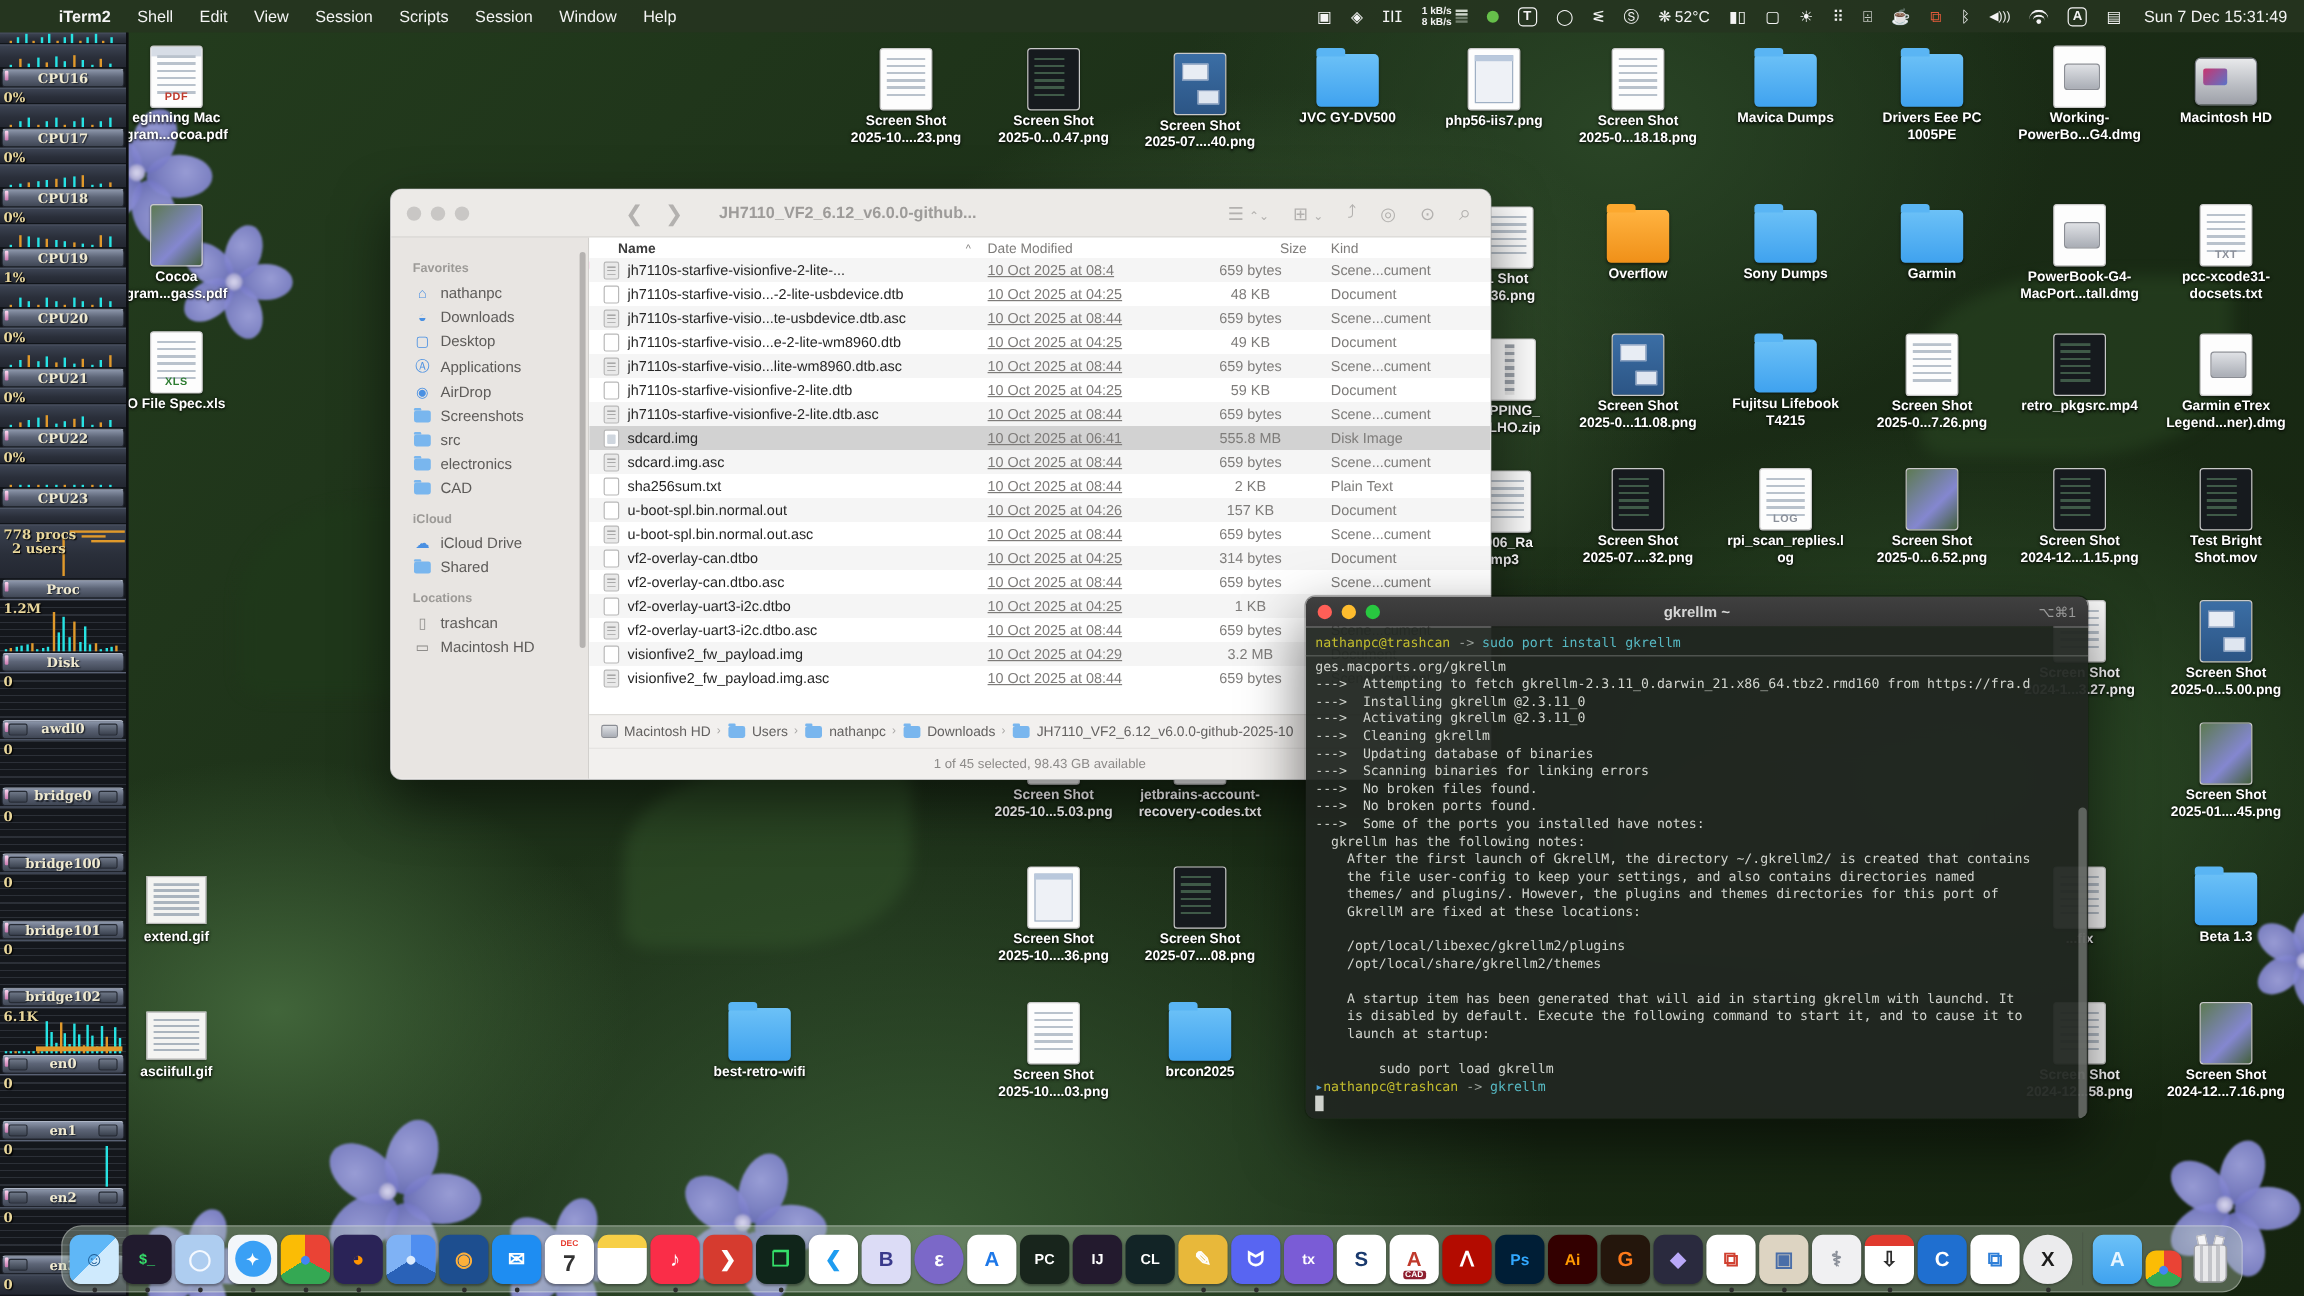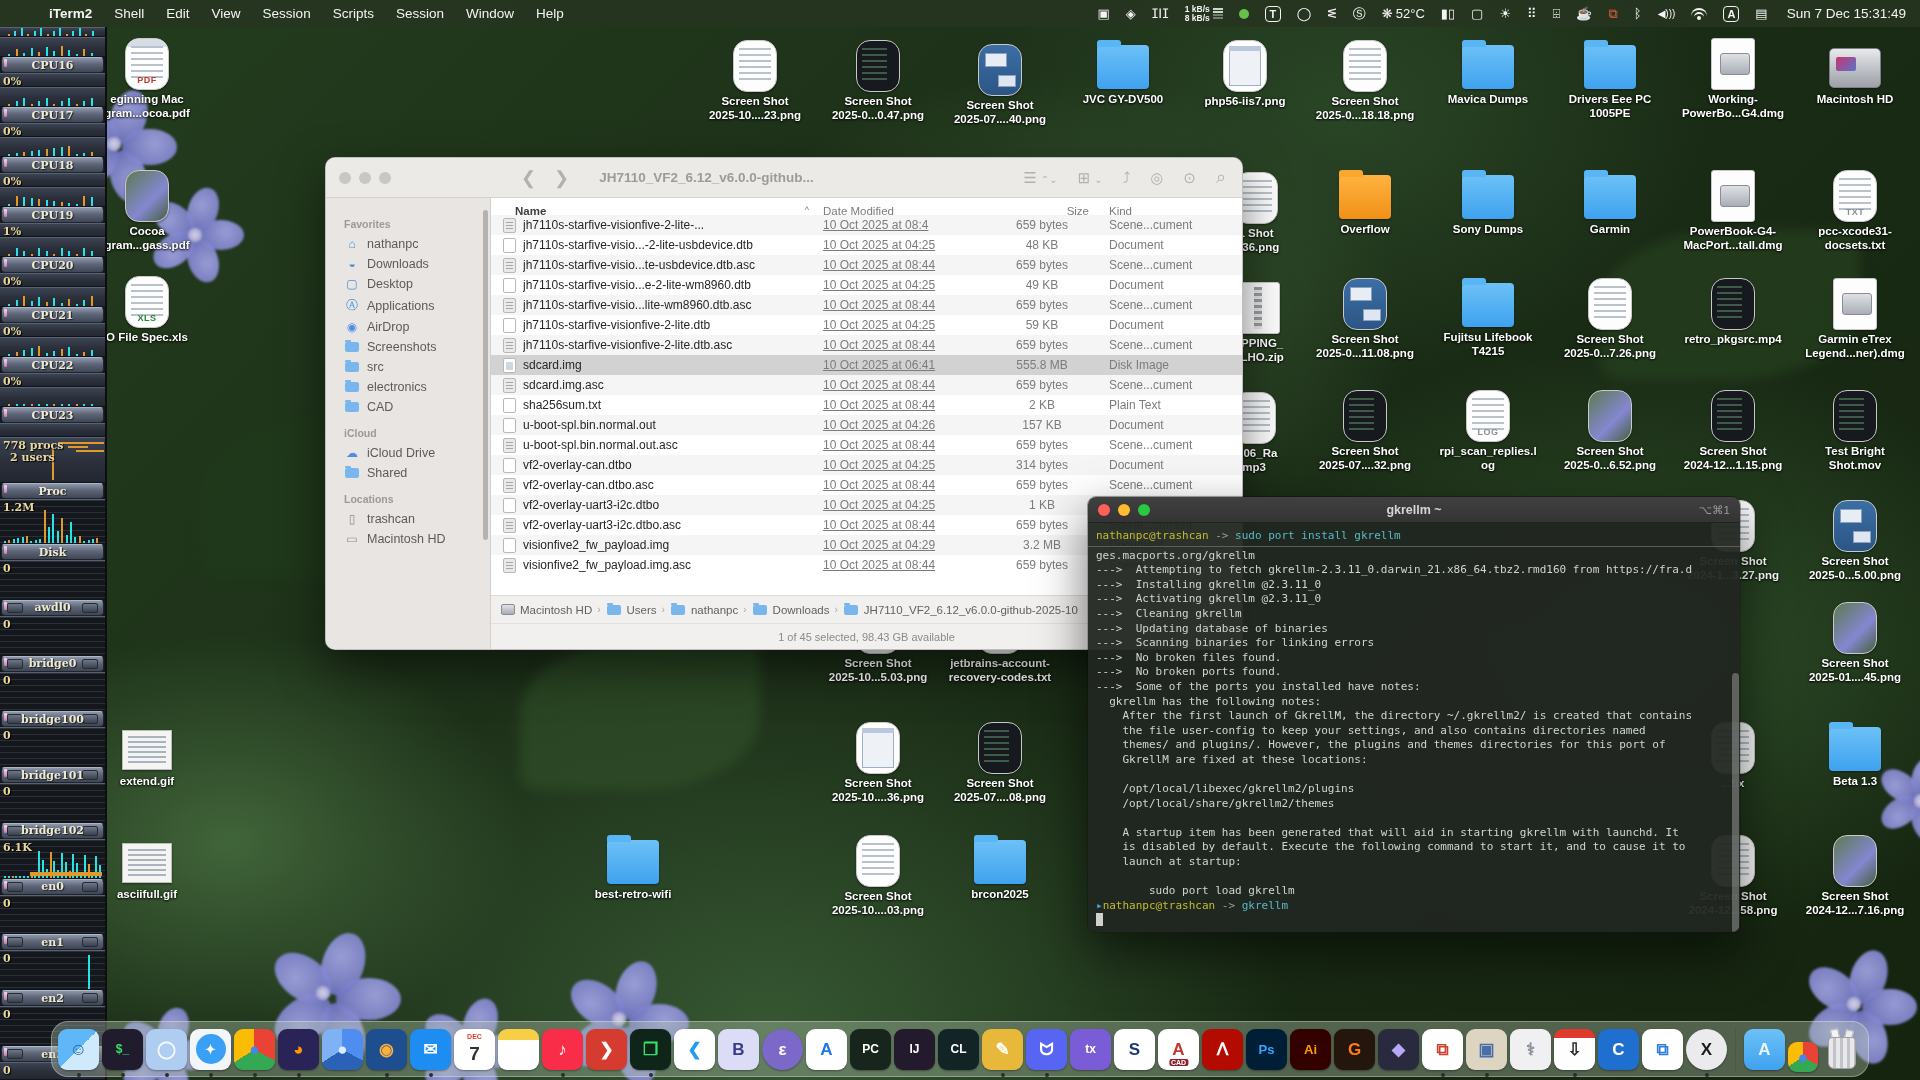--- a/index.html
+++ b/index.html
@@ -65,21 +65,21 @@
   .gk-val2 { position:absolute; left:10px; top:13px; color:#e9d79b; font-family:"DejaVu Serif",serif; font-size:11px; font-weight:bold; text-shadow:1px 1px 1px #000; z-index:3; }
   .spike { position:absolute; bottom:0; width:2px; }
   .spike.cy { background:#27e3e3; } .spike.or { background:#e0992b; }
   .procline { position:absolute; height:1.5px; background:#e0992b; z-index:2; }
 
   
   .dicon { position:absolute; width:120px; display:flex; flex-direction:column; align-items:center; z-index:3; }
   .dicon .thumb { width:52px; height:52px; display:flex; align-items:center; justify-content:center; position:relative; }
   .dicon .lbl { margin-top:3px; text-align:center; color:#fff; font-size:11.5px; line-height:13.5px; font-weight:bold;
     text-shadow:0 1px 2px rgba(0,0,0,.85), 0 0 3px rgba(0,0,0,.6); white-space:nowrap; }
-  .page { width:44px; height:52px; background:#fdfdfd; border:1px solid #c9c9c9; border-radius:14px; position:relative; box-shadow:0 1px 2px rgba(0,0,0,.4); overflow:hidden; }
+  .page { width:44px; height:52px; background:#fdfdfd; border:1px solid #c9c9c9; border-radius:3px; position:relative; box-shadow:0 1px 2px rgba(0,0,0,.4); overflow:hidden; }
   .page.dark { background:#161a1e; }
   .page.blue { background:linear-gradient(180deg,#3b6ea5 0%,#2c5585 100%); }
   .page.photo { background:linear-gradient(135deg,#5d7a52 0%,#8487d0 60%,#44603c 100%); }
   .page .lines { position:absolute; left:5px; right:5px; top:7px; height:34px;
     background:repeating-linear-gradient(180deg,#b9c2cc 0 2px, transparent 2px 6px); }
   .page.dark .lines { background:repeating-linear-gradient(180deg,#3f5a48 0 2px, transparent 2px 6px); width:60%; }
   .page .hdr { position:absolute; left:0; right:0; top:0; height:8px; background:#d7dde6; }
   .page .tag { position:absolute; bottom:4px; left:50%; transform:translateX(-50%); font-size:9px; font-weight:bold; color:#8a8f99; letter-spacing:.5px; }
   .page .tag.red { color:#c0392b; } .page .tag.green { color:#2e7d32; }
   .fold { width:56px; height:44px; position:relative; margin-top:6px; border-radius:4px;
@@ -120,21 +120,21 @@
   .fi-tools { margin-left:auto; display:flex; align-items:center; gap:20px; color:#b3b1af; font-size:15px; padding-right:16px; }
   .fi-sidebar { position:absolute; left:0; top:40px; bottom:0; width:165px; background:#e8e5e2; border-right:1px solid #d2d0cd; padding:10px 8px 0 10px; }
   .sb-section { color:#9c9a97; font-size:10.5px; font-weight:bold; margin:10px 0 4px 8px; }
   .sb-item { display:flex; align-items:center; gap:7px; color:#5d5b59; font-size:12.5px; padding:3px 8px; border-radius:5px; white-space:nowrap; }
   .sb-ico { width:16px; text-align:center; color:#4a90e2; font-size:12px; flex:none; }
   .sb-ico.gray { color:#8e8c8a; }
   .sb-folder { width:14px; height:10px; border-radius:2px; background:#79b6ee; position:relative; flex:none; margin:0 1px; }
   .sb-folder::before { content:""; position:absolute; top:-2px; left:0; width:6px; height:2px; background:#79b6ee; border-radius:1px 1px 0 0; }
   .sb-scroll { position:absolute; right:2px; top:12px; width:5px; height:330px; border-radius:3px; background:rgba(0,0,0,.22); }
   .fi-main { position:absolute; left:165px; top:40px; right:0; bottom:54px; background:#fff; overflow:hidden; }
-  .fi-cols { display:flex; height:26px; align-items:center; border-bottom:1px solid #f9a8d4; color:#7e7c7a; font-size:11.5px; }
+  .fi-cols { display:flex; height:26px; align-items:center; border-bottom:6px solid #f9a8d4; color:#7e7c7a; font-size:11.5px; }
   .fc-name { width:332px; padding-left:24px; } .fc-date { width:172px; } .fc-size { width:102px; text-align:right; padding-right:8px; } .fc-kind { flex:1; padding-left:12px; }
   .fi-rows { position:absolute; left:0; right:0; top:26px; bottom:0; margin-top:-9px; }
   .frow { display:flex; align-items:center; height:20px; font-size:12px; color:#262626; }
   .frow:nth-child(odd) { background:#f5f5f5; }
   .frow.sel { background:#d2d2d2; }
   .frow .ic { width:13px; height:15px; margin:0 7px 0 12px; background:#fff; border:1px solid #b8b8b8; border-radius:2px; flex:none; position:relative; }
   .frow .ic.asc { background:#e9e9e9; } .frow .ic.asc::after { content:""; position:absolute; inset:3px 2px; background:repeating-linear-gradient(180deg,#a8a8a8 0 1px, transparent 1px 3px); }
   .frow .ic.img::after { content:""; position:absolute; inset:3px 2px 2px; background:#cfd6de; border-radius:1px; }
   .frow .nm { width:300px; white-space:nowrap; overflow:hidden; }
   .frow .dt { width:172px; color:#7e7c7a;text-decoration:underline; } .frow .sz { width:102px; text-align:center; padding-right:8px; color:#7e7c7a; } .frow .kd { flex:1; padding-left:12px; color:#7e7c7a; white-space:nowrap; overflow:hidden; }

